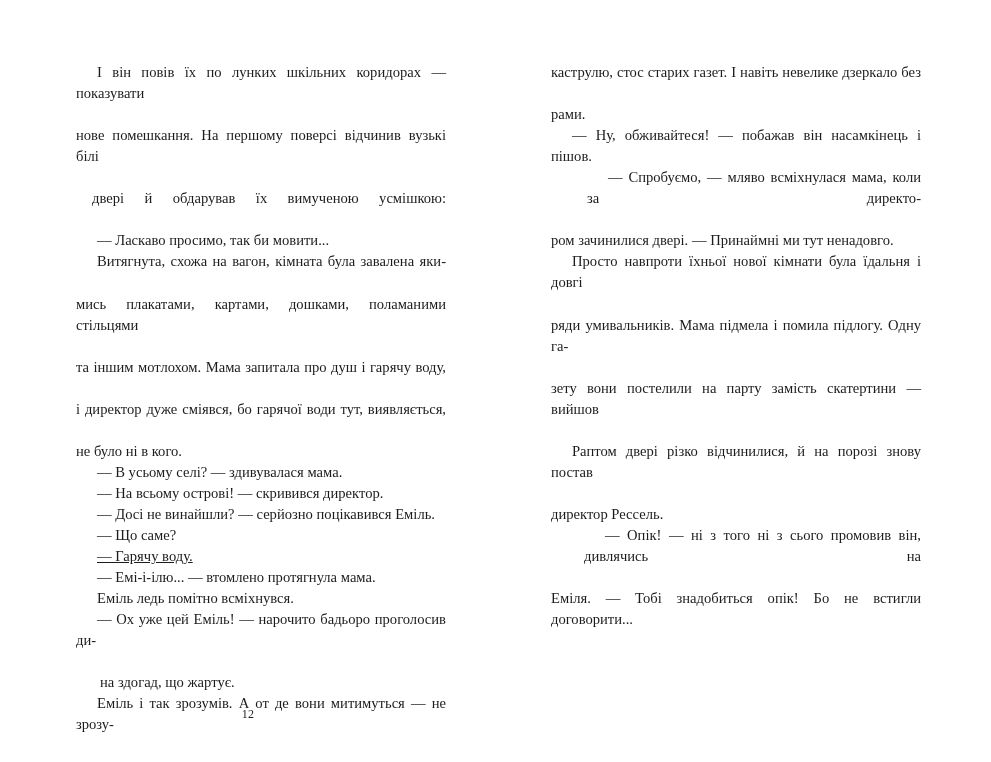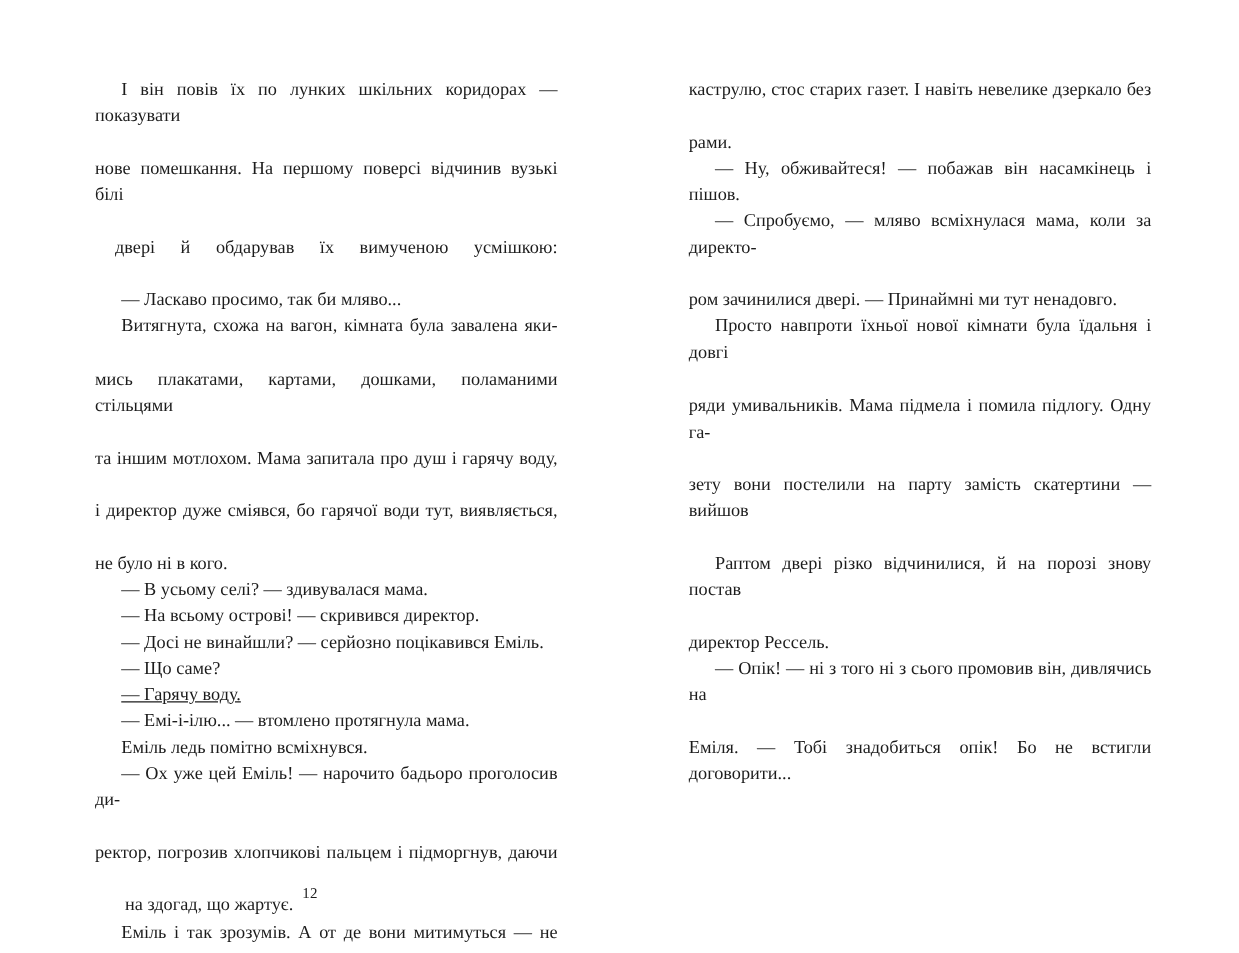--- a/index.html
+++ b/index.html
@@ -67,53 +67,52 @@
 </head>
 <body>
 
 <div class="spread">
 
   <div class="page page-left">
     <div class="textblock" id="left-text">
         <div class="ln" style="white-space: normal; text-indent: 21px; text-align: justify;">I він повів їх по лунких шкільних коридорах — показувати<span style="display: inline-block; width: 100%; height: 0px;"></span></div>
         <div class="ln" style="white-space: normal; text-indent: 0px; text-align: justify;">нове помешкання. На першому поверсі відчинив вузькі білі<span style="display: inline-block; width: 100%; height: 0px;"></span></div>
         <div class="ln" style="white-space: normal; text-indent: 0px; text-align: justify; margin-left: 16px;">двері й обдарував їх вимученою усмішкою:<span style="display: inline-block; width: 100%; height: 0px;"></span></div>
-        <div class="ln" style="white-space: normal; text-indent: 21px; text-align: justify;">— Ласкаво просимо, так би мляво...</div>
+        <div class="ln" style="white-space: normal; text-indent: 21px; text-align: justify;">— Ласкаво просимо, так би мовити...</div>
         <div class="ln" style="white-space: normal; text-indent: 21px; text-align: justify;">Витягнута, схожа на вагон, кімната була завалена яки-<span style="display: inline-block; width: 100%; height: 0px;"></span></div>
         <div class="ln" style="white-space: normal; text-indent: 0px; text-align: justify;">мись плакатами, картами, дошками, поламаними стільцями<span style="display: inline-block; width: 100%; height: 0px;"></span></div>
         <div class="ln" style="white-space: normal; text-indent: 0px; text-align: justify;">та іншим мотлохом. Мама запитала про душ і гарячу воду,<span style="display: inline-block; width: 100%; height: 0px;"></span></div>
         <div class="ln" style="white-space: normal; text-indent: 0px; text-align: justify;">і директор дуже сміявся, бо гарячої води тут, виявляється,<span style="display: inline-block; width: 100%; height: 0px;"></span></div>
         <div class="ln" style="white-space: normal; text-indent: 0px; text-align: justify;">не було ні в кого.</div>
         <div class="ln" style="white-space: normal; text-indent: 21px; text-align: justify;">— В усьому селі? — здивувалася мама.</div>
         <div class="ln" style="white-space: normal; text-indent: 21px; text-align: justify;">— На всьому острові! — скривився директор.</div>
         <div class="ln" style="white-space: normal; text-indent: 21px; text-align: justify;">— Досі не винайшли? — серйозно поцікавився Еміль.</div>
         <div class="ln" style="white-space: normal; text-indent: 21px; text-align: justify;">— Що саме?</div>
         <div class="ln" style="white-space: normal; text-indent: 21px; text-align: justify; text-decoration: underline;">— Гарячу воду.</div>
         <div class="ln" style="white-space: normal; text-indent: 21px; text-align: justify;">— Емі-і-ілю... — втомлено протягнула мама.</div>
         <div class="ln" style="white-space: normal; text-indent: 21px; text-align: justify;">Еміль ледь помітно всміхнувся.</div>
         <div class="ln" style="white-space: normal; text-indent: 21px; text-align: justify;">— Ох уже цей Еміль! — нарочито бадьоро проголосив ди-<span style="display: inline-block; width: 100%; height: 0px;"></span></div>
-        <div class="ln" style="white-space: normal; text-indent: 0px; text-align: justify;">ректор, погрозив хлопчикові пальцем і підморгнув, даючи<span style="display: inline-block; width: 100%; height: 0px;"></span></div>
         <div class="ln" style="white-space: normal; text-indent: 0px; text-align: justify; margin-left: 24px;">на здогад, що жартує.</div>
         <div class="ln" style="white-space: normal; text-indent: 21px; text-align: justify;">Еміль і так зрозумів. А от де вони митимуться — не зрозу-<span style="display: inline-block; width: 100%; height: 0px;"></span></div>
       </div>
     <div class="folio">
       <span>12</span>
     </div>
   </div>
 
   <div class="page page-right">
     <div class="textblock" id="right-text">
         <div class="ln" style="white-space: normal; text-indent: 0px; text-align: justify;">каструлю, стос старих газет. І навіть невелике дзеркало без<span style="display: inline-block; width: 100%; height: 0px;"></span></div>
         <div class="ln" style="white-space: normal; text-indent: 0px; text-align: justify;">рами.</div>
         <div class="ln" style="white-space: normal; text-indent: 21px; text-align: justify;">— Ну, обживайтеся! — побажав він насамкінець і пішов.</div>
-        <div class="ln" style="white-space: normal; text-indent: 21px; text-align: justify;">— Спробуємо, — мляво всміхнулася мама, коли за директо-<span style="display: inline-block; width: 100%; height: 0px;"></span></div>
+        <div class="ln" style="white-space: normal; text-indent: 21px; text-align: justify; margin-left: 36px;">— Спробуємо, — мляво всміхнулася мама, коли за директо-<span style="display: inline-block; width: 100%; height: 0px;"></span></div>
         <div class="ln" style="white-space: normal; text-indent: 0px; text-align: justify;">ром зачинилися двері. — Принаймні ми тут ненадовго.</div>
         <div class="ln" style="white-space: normal; text-indent: 21px; text-align: justify;">Просто навпроти їхньої нової кімнати була їдальня і довгі<span style="display: inline-block; width: 100%; height: 0px;"></span></div>
         <div class="ln" style="white-space: normal; text-indent: 0px; text-align: justify;">ряди умивальників. Мама підмела і помила підлогу. Одну га-<span style="display: inline-block; width: 100%; height: 0px;"></span></div>
         <div class="ln" style="white-space: normal; text-indent: 0px; text-align: justify;">зету вони постелили на парту замість скатертини — вийшов<span style="display: inline-block; width: 100%; height: 0px;"></span></div>
         <div class="ln" style="white-space: normal; text-indent: 21px; text-align: justify;">Раптом двері різко відчинилися, й на порозі знову постав<span style="display: inline-block; width: 100%; height: 0px;"></span></div>
         <div class="ln" style="white-space: normal; text-indent: 0px; text-align: justify;">директор Рессель.</div>
-        <div class="ln" style="white-space: normal; text-indent: 21px; text-align: justify;">— Опік! — ні з того ні з сього промовив він, дивлячись на<span style="display: inline-block; width: 100%; height: 0px;"></span></div>
+        <div class="ln" style="white-space: normal; text-indent: 21px; text-align: justify; margin-left: 33px;">— Опік! — ні з того ні з сього промовив він, дивлячись на<span style="display: inline-block; width: 100%; height: 0px;"></span></div>
         <div class="ln" style="white-space: normal; text-indent: 0px; text-align: justify;">Еміля. — Тобі знадобиться опік! Бо не встигли договорити...</div>
       </div>
   </div>
 
 </div>
 
 </body></html>

